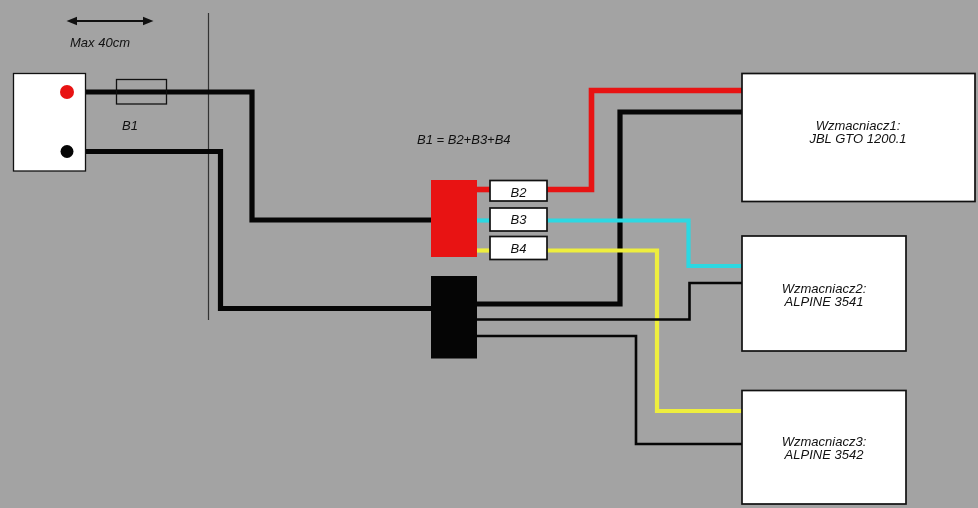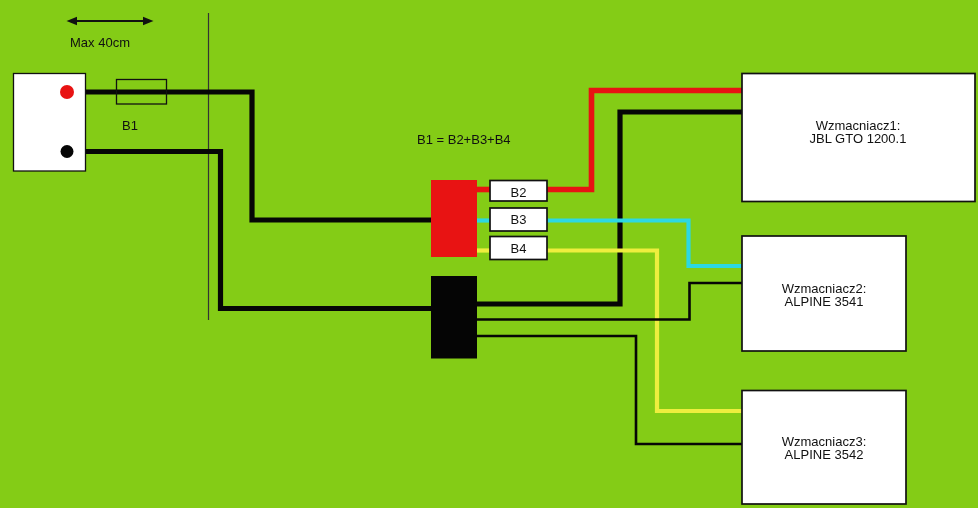--- a/index.html
+++ b/index.html
@@ -1,16 +1,16 @@
 <!DOCTYPE html>
 <html><head>
 <meta charset="utf-8">
 <style>
   html,body{margin:0;padding:0;background:#fff;}
-  .page{position:relative;width:978px;height:508px;background:#84cc16;overflow:hidden;}
+  .page{position:relative;width:978px;height:508px;background:#a3a3a3;overflow:hidden;font-style:italic;}
   svg{display:block;}
   text{font-family:"Liberation Sans",sans-serif;fill:#111;}
 </style>
 </head>
 <body>
 <div class="page">
 <svg width="978" height="508" viewBox="0 0 978 508" xmlns="http://www.w3.org/2000/svg">
 
   <g>
     <line x1="73" y1="21" x2="147" y2="21" stroke="#111" stroke-width="1.8"></line>

